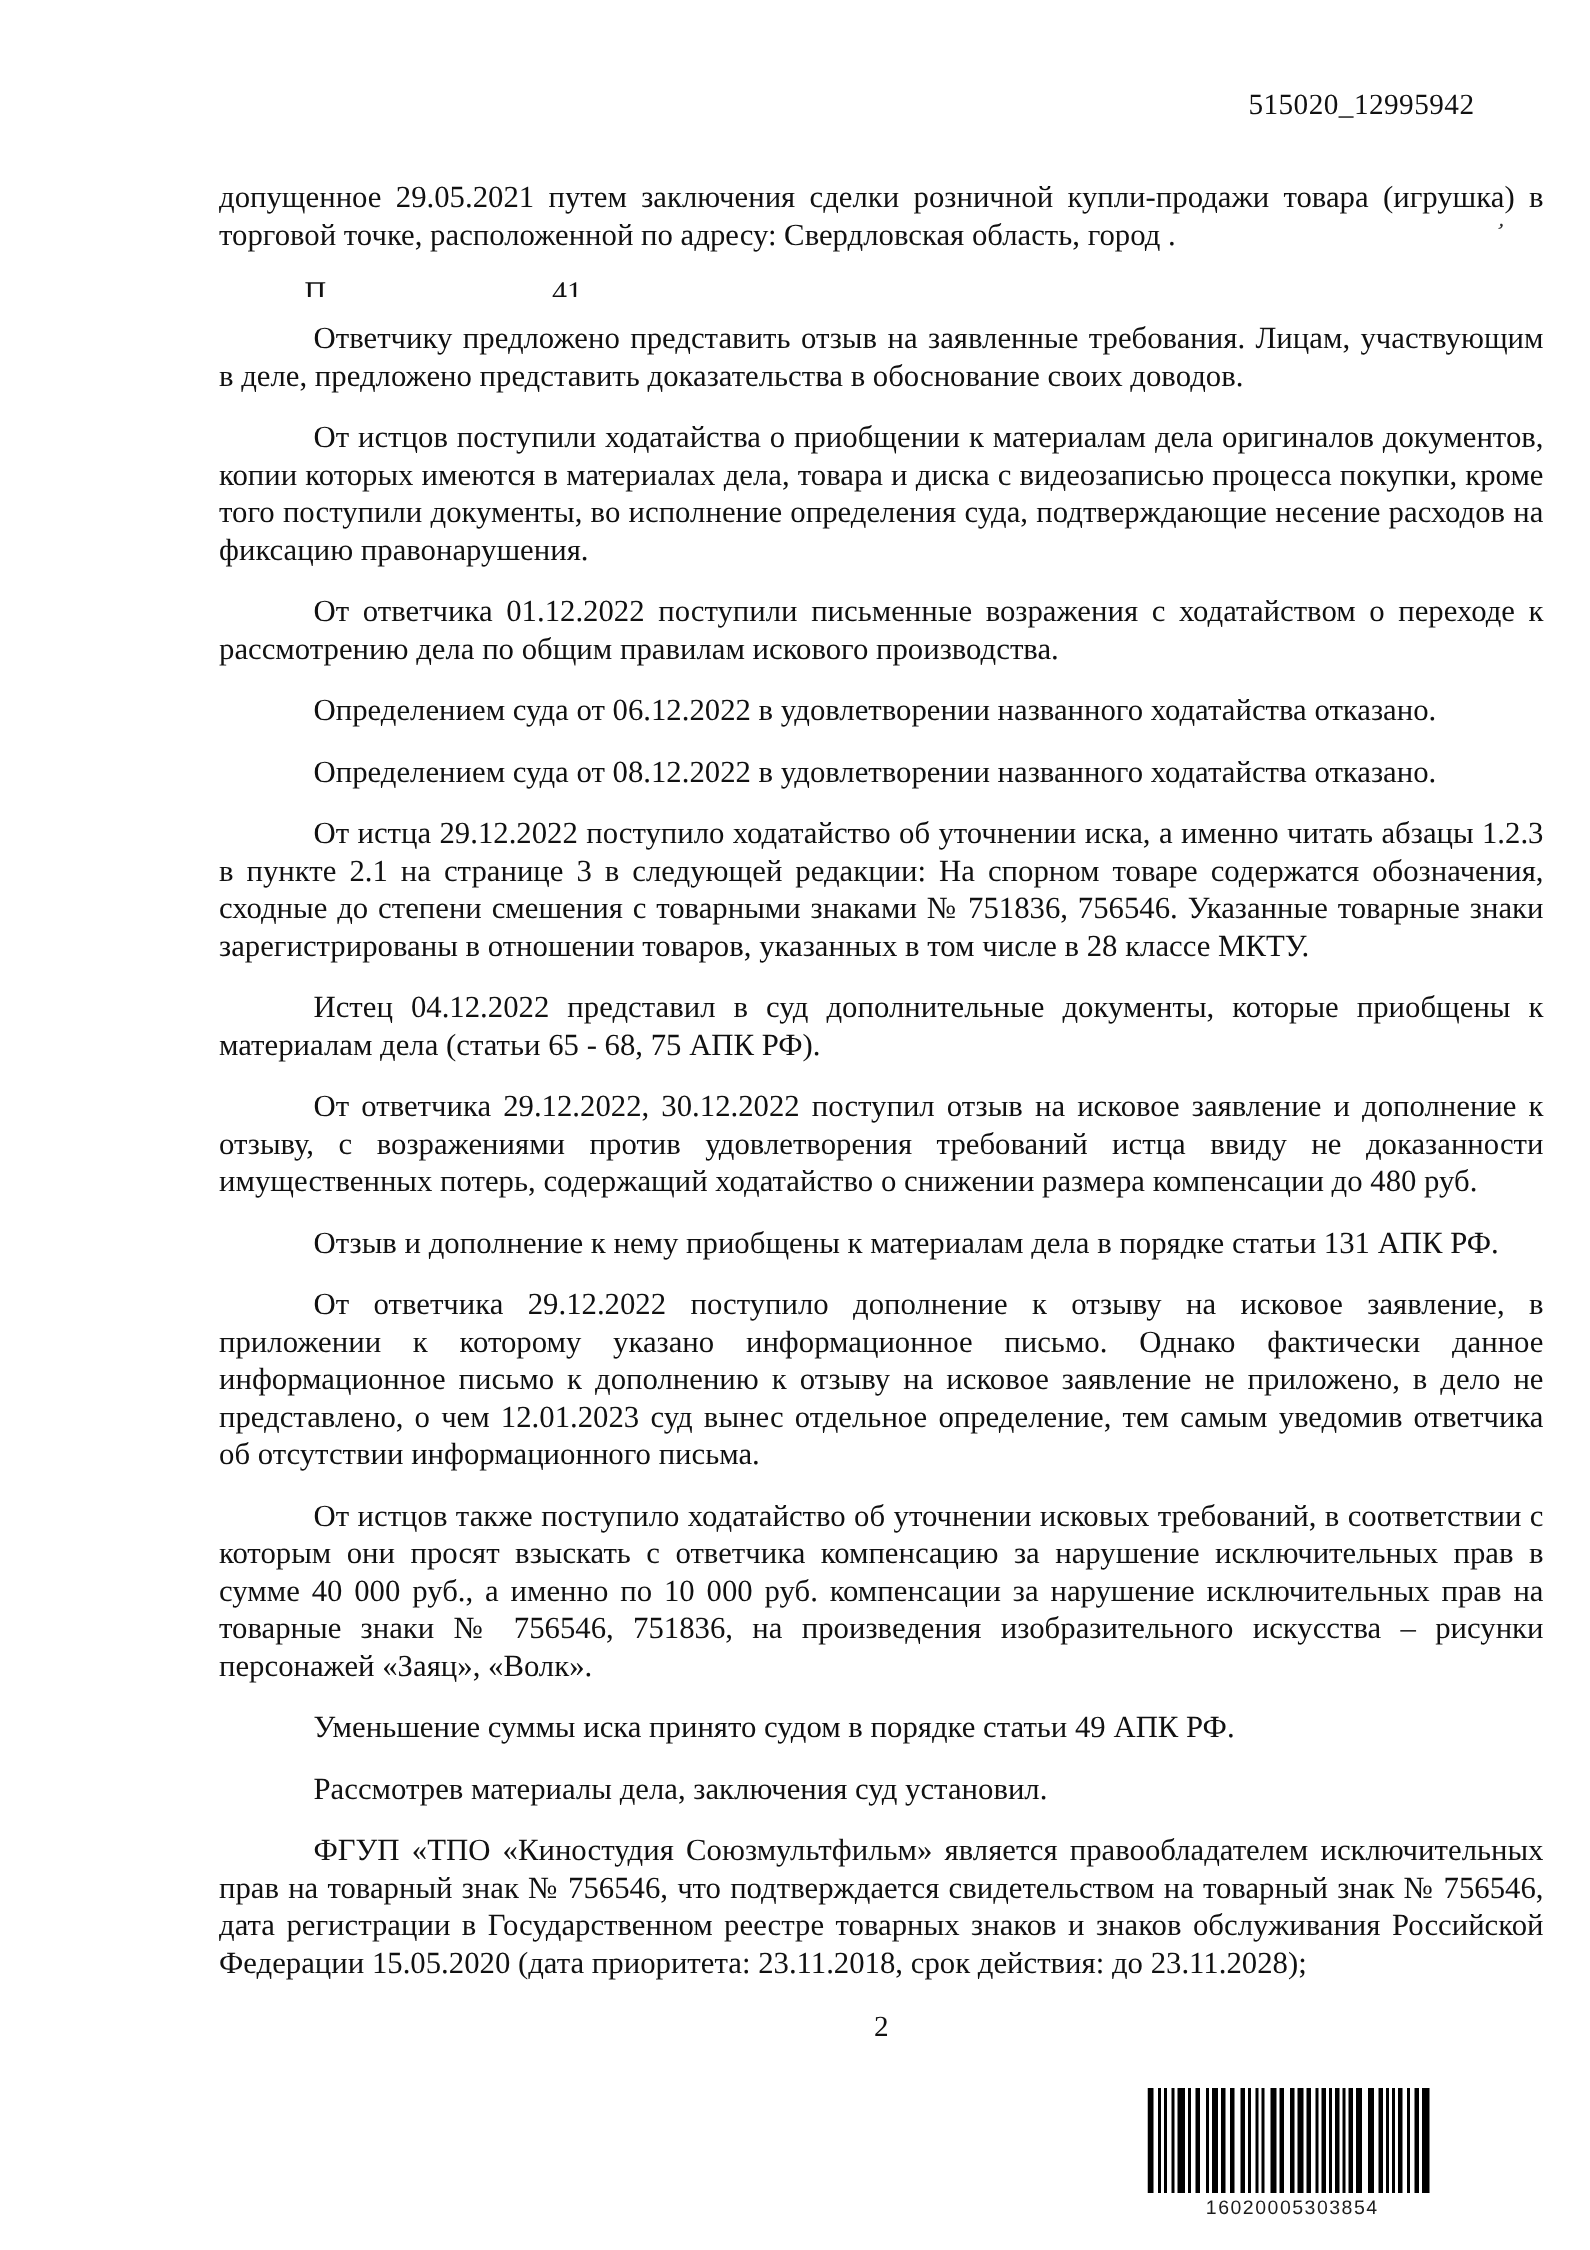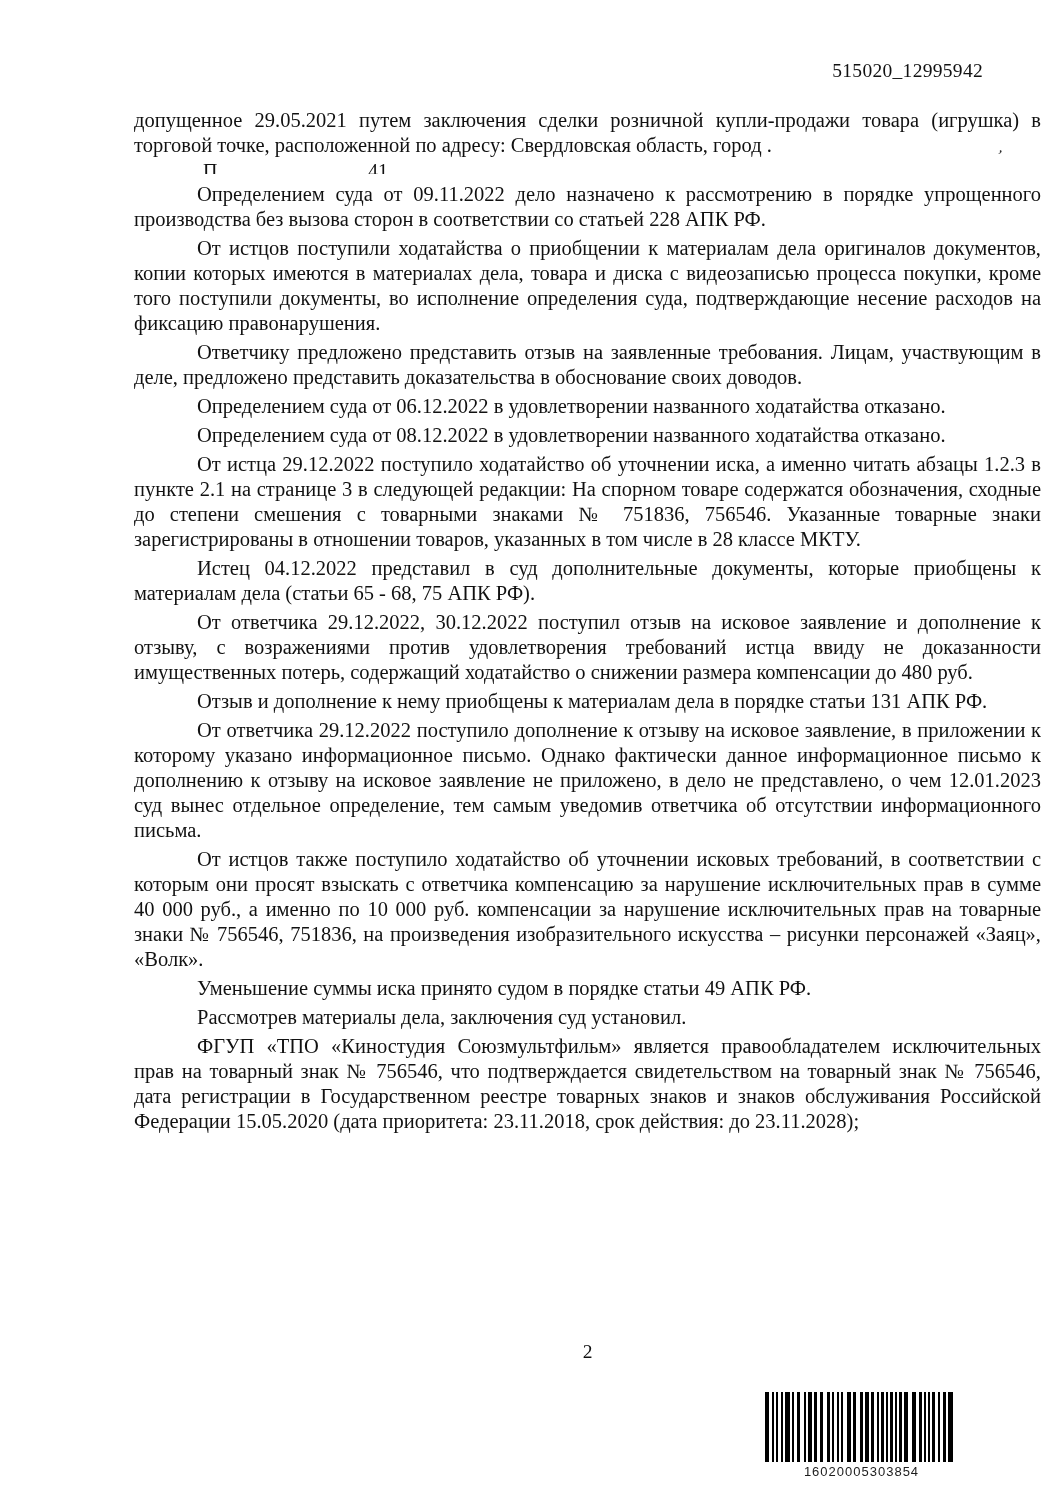--- a/index.html
+++ b/index.html
@@ -24,21 +24,21 @@
   .content {
     position: absolute;
     top: 104px;
     left: 130px;
     width: 915px;
     font-size: 20.5px;
     line-height: 25px;
     text-align: justify;
   }
   .content p {
-    margin: 4px;
+    margin: 16px;
     text-indent: 63px;
   }
   .content p.no-indent { text-indent: 0; }
   .redacted-line {
     position: relative;
     height: 12px;
     overflow: hidden;
     margin-bottom: 8px;
   }
   .redacted-line .frag {
@@ -98,23 +98,23 @@
 <div class="page" style="--paper: #ffffff; --ink: #111111;">
 
   <div class="doc-number">515020_12995942</div>
 
   <div class="content">
     <p class="no-indent">допущенное 29.05.2021 путем заключения сделки розничной купли-продажи товара (игрушка) в торговой точке, расположенной по адресу: Свердловская область, город .</p>
     <div class="redacted-line">
       <span class="frag frag-left">П</span>
       <span class="frag frag-right">41</span>
     </div>
-    <p>Определением суда от 09.11.2022 дело назначено к рассмотрению в порядке упрощенного производства без вызова сторон в соответствии со статьей 228 АПК РФ.</p>
+    <p>Ответчику предложено представить отзыв на заявленные требования. Лицам, участвующим в деле, предложено представить доказательства в обоснование своих доводов.</p>
     <p>От истцов поступили ходатайства о приобщении к материалам дела оригиналов документов, копии которых имеются в материалах дела, товара и диска с видеозаписью процесса покупки, кроме того поступили документы, во исполнение определения суда, подтверждающие несение расходов на фиксацию правонарушения.</p>
-    <p>Ответчику предложено представить отзыв на заявленные требования. Лицам, участвующим в деле, предложено представить доказательства в обоснование своих доводов.</p>
+    <p>От ответчика 01.12.2022 поступили письменные возражения с ходатайством о переходе к рассмотрению дела по общим правилам искового производства.</p>
     <p>Определением суда от 06.12.2022 в удовлетворении названного ходатайства отказано.</p>
     <p>Определением суда от 08.12.2022 в удовлетворении названного ходатайства отказано.</p>
     <p>От истца 29.12.2022 поступило ходатайство об уточнении иска, а именно читать абзацы 1.2.3 в пункте 2.1 на странице 3 в следующей редакции: На спорном товаре содержатся обозначения, сходные до степени смешения с товарными знаками № 751836, 756546. Указанные товарные знаки зарегистрированы в отношении товаров, указанных в том числе в 28 классе МКТУ.</p>
     <p>Истец 04.12.2022 представил в суд дополнительные документы, которые приобщены к материалам дела (статьи 65 - 68, 75 АПК РФ).</p>
     <p>От ответчика 29.12.2022, 30.12.2022 поступил отзыв на исковое заявление и дополнение к отзыву, с возражениями против удовлетворения требований истца ввиду не доказанности имущественных потерь, содержащий ходатайство о снижении размера компенсации до 480 руб.</p>
     <p>Отзыв и дополнение к нему приобщены к материалам дела в порядке статьи 131 АПК РФ.</p>
     <p>От ответчика 29.12.2022 поступило дополнение к отзыву на исковое заявление, в приложении к которому указано информационное письмо. Однако фактически данное информационное письмо к дополнению к отзыву на исковое заявление не приложено, в дело не представлено, о чем 12.01.2023 суд вынес отдельное определение, тем самым уведомив ответчика об отсутствии информационного письма.</p>
     <p>От истцов также поступило ходатайство об уточнении исковых требований, в соответствии с которым они просят взыскать с ответчика компенсацию за нарушение исключительных прав в сумме 40&nbsp;000 руб., а именно по 10&nbsp;000 руб. компенсации за нарушение исключительных прав на товарные знаки № 756546, 751836, на произведения изобразительного искусства – рисунки персонажей «Заяц», «Волк».</p>
     <p>Уменьшение суммы иска принято судом в порядке статьи 49 АПК РФ.</p>
     <p>Рассмотрев материалы дела, заключения суд установил.</p>

